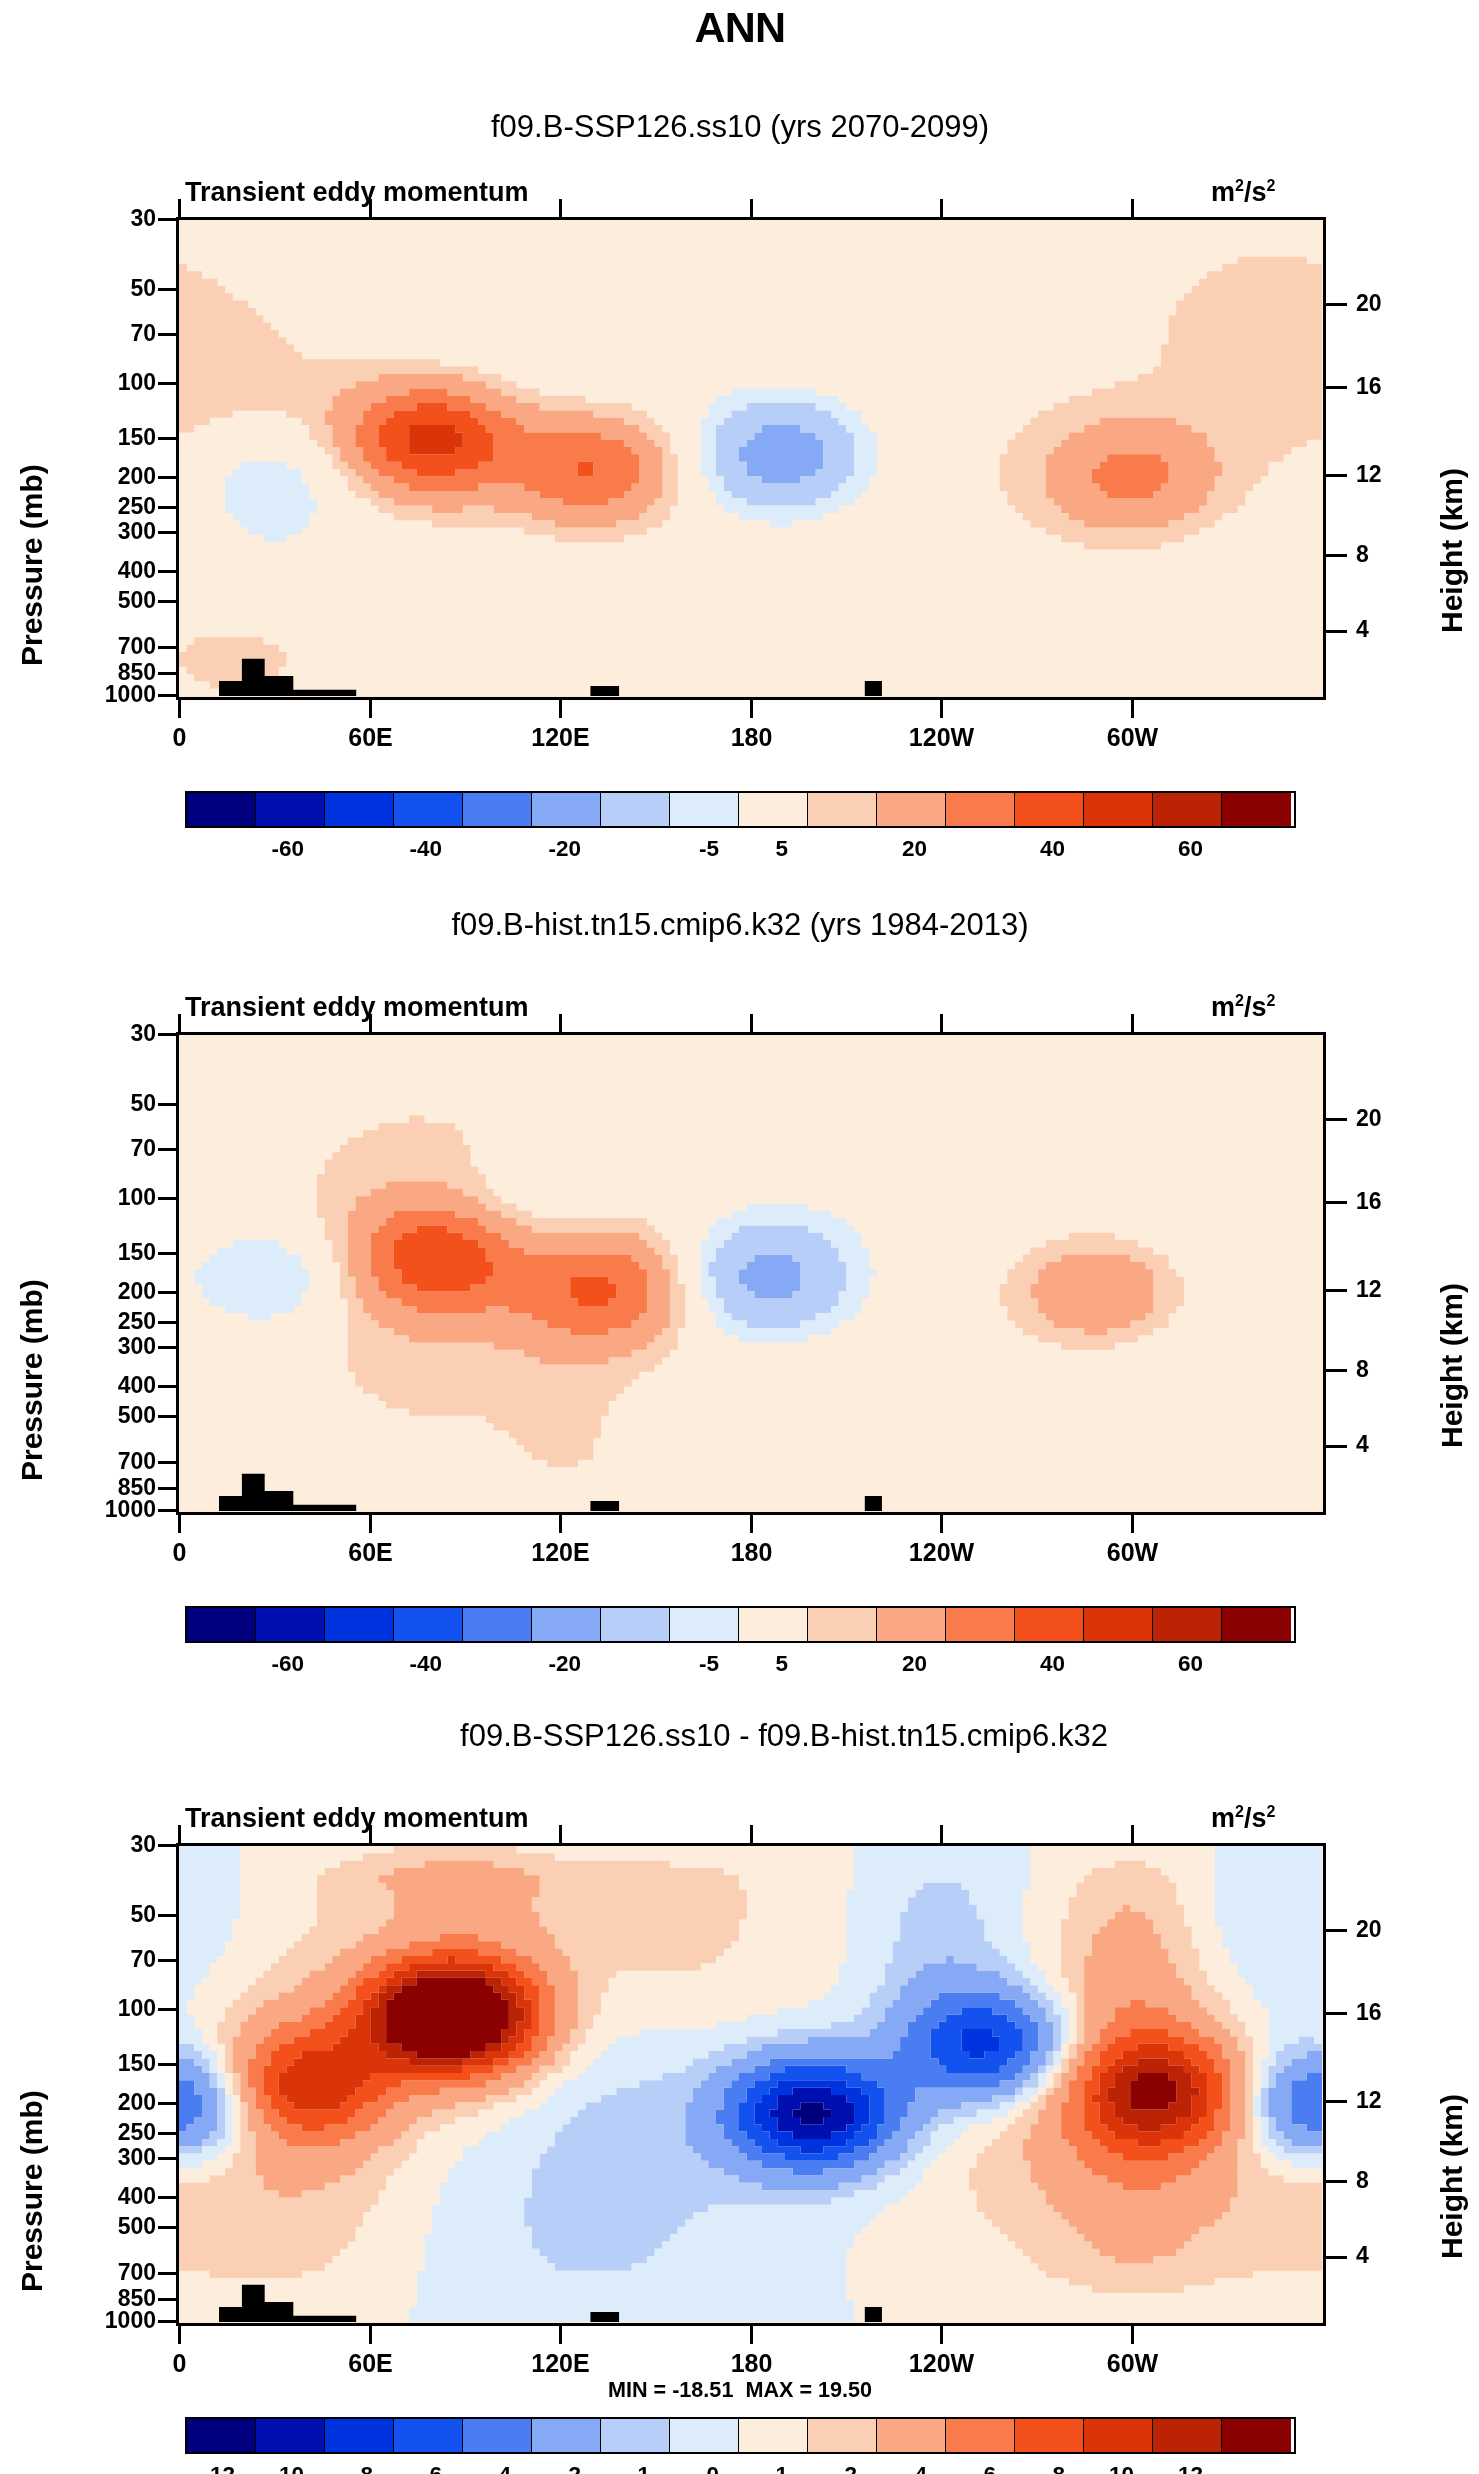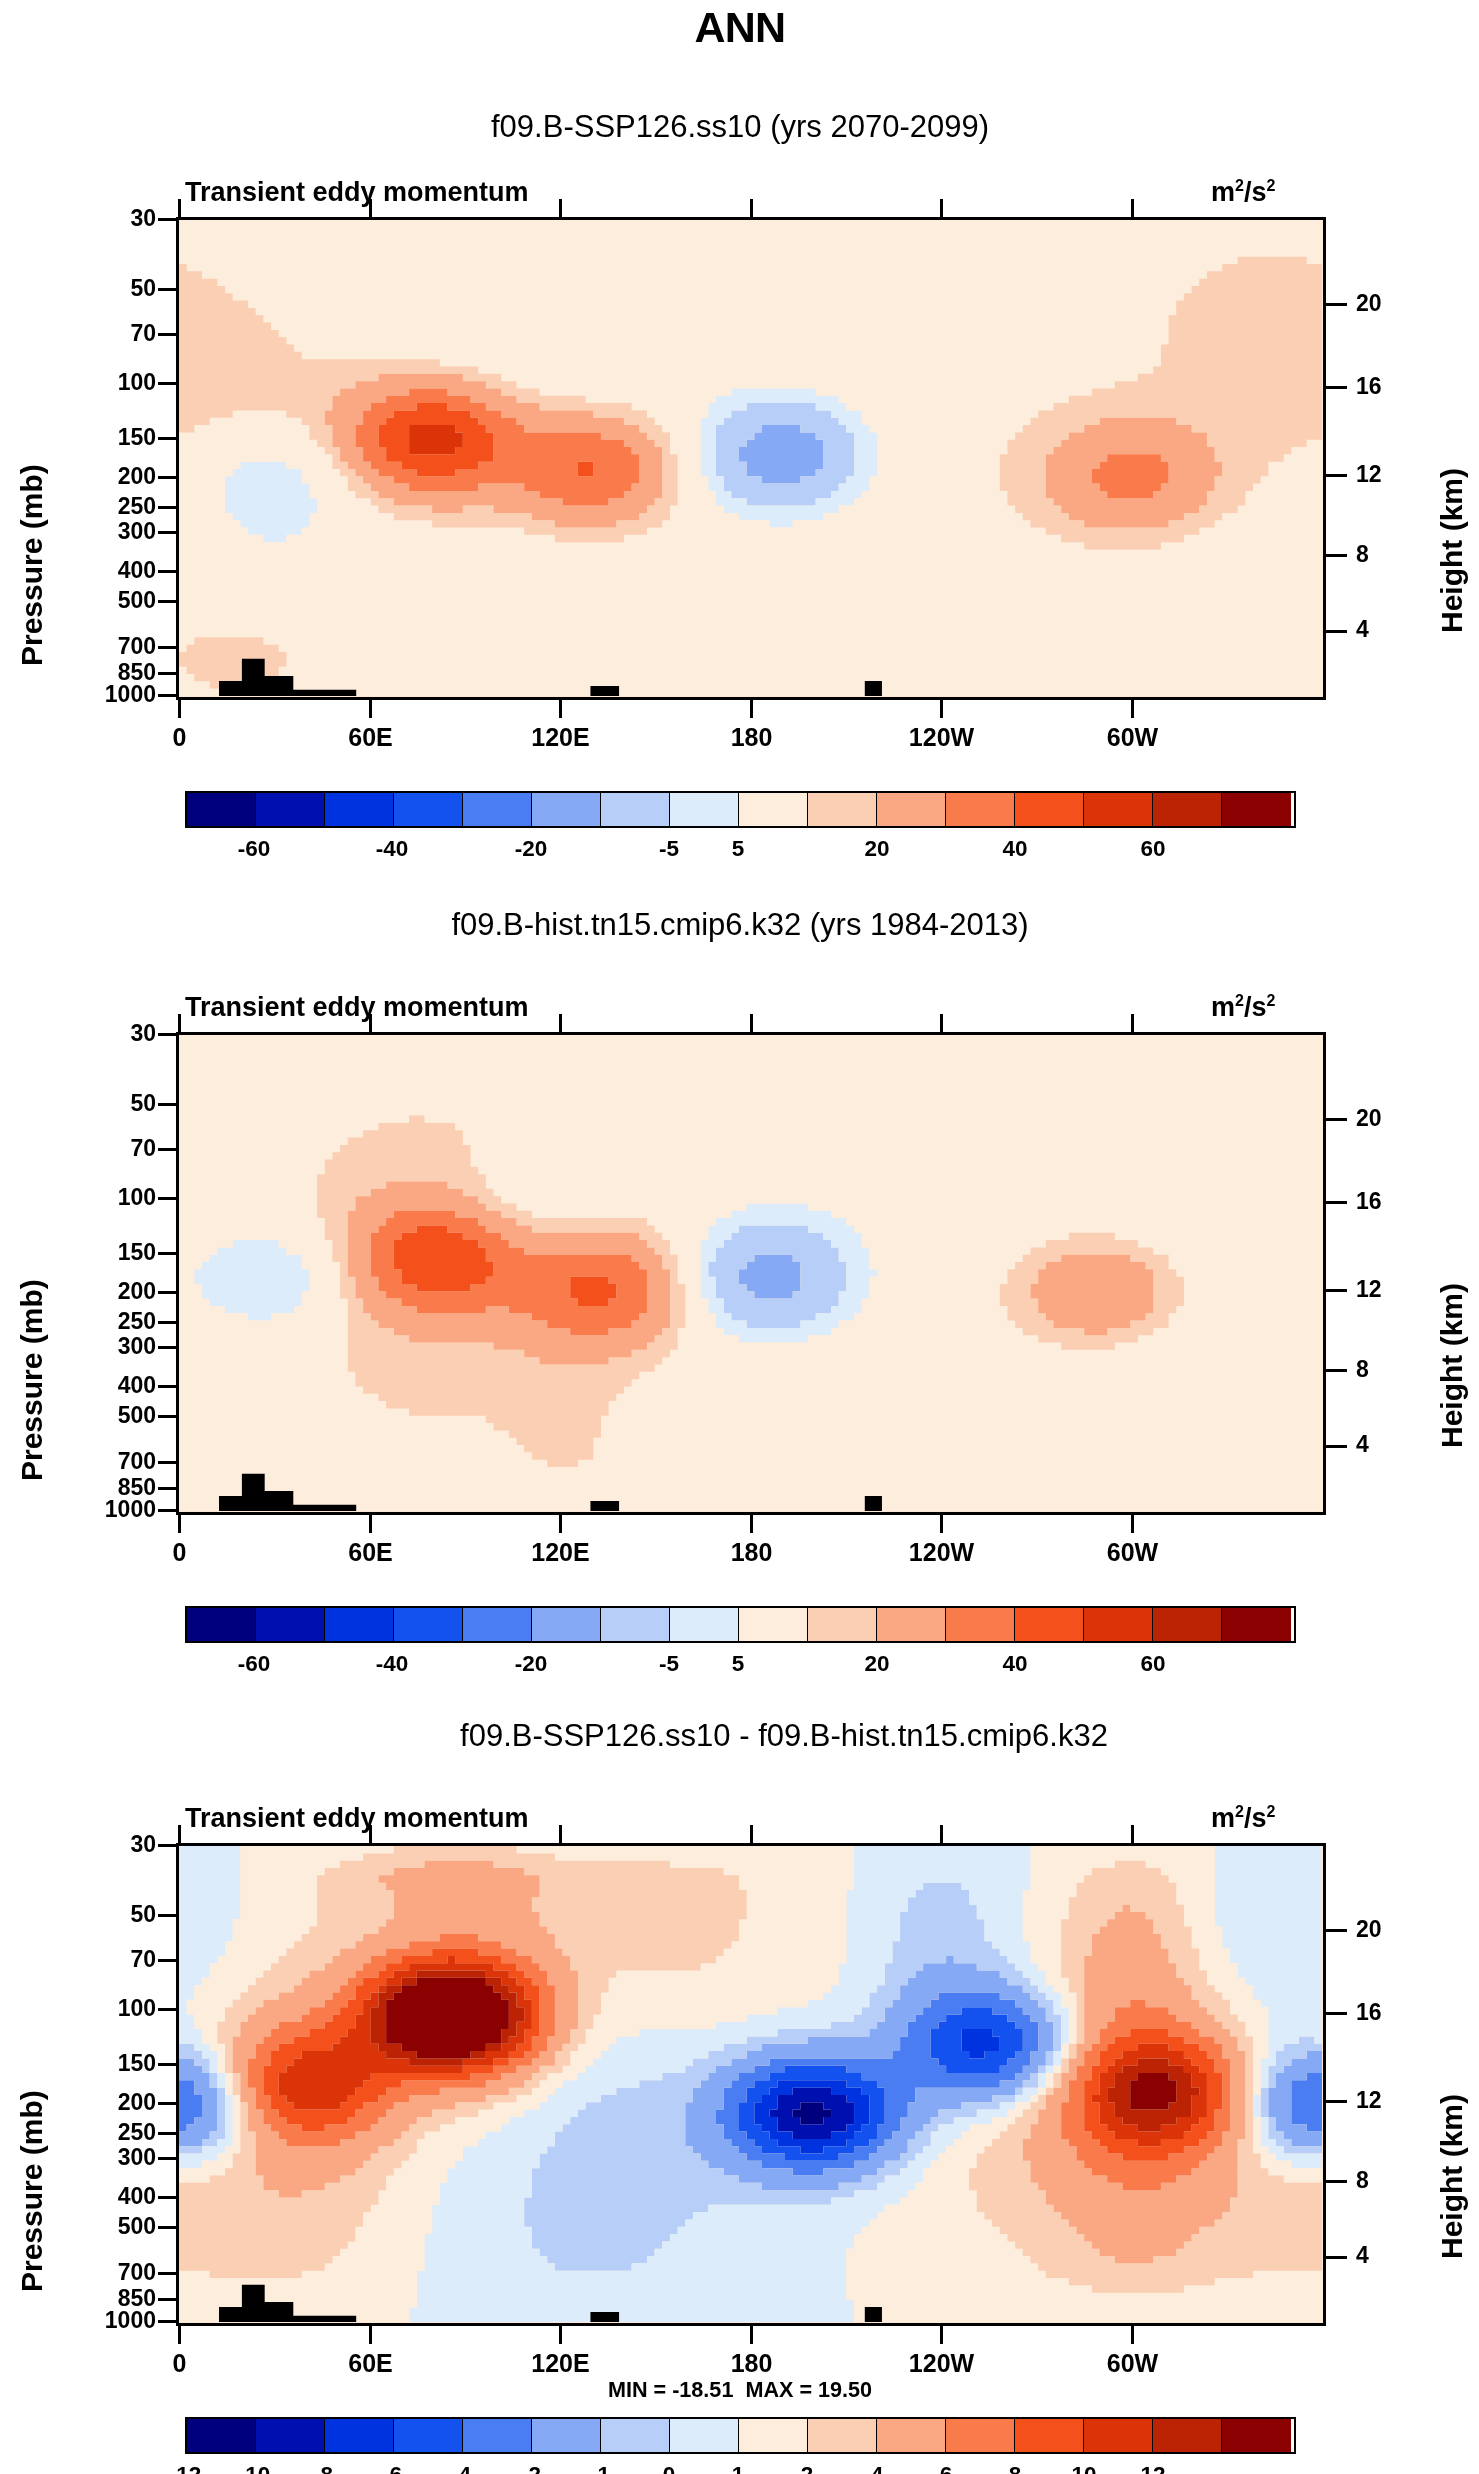--- a/index.html
+++ b/index.html
@@ -13,21 +13,21 @@
   .plotbox{position:absolute;border:3.3px solid #000;box-sizing:border-box;overflow:hidden;background:#fce7d5;}
   .axis-title-left{position:absolute;font-size:30px;font-weight:bold;transform:rotate(-90deg);transform-origin:left top;white-space:nowrap;}
   .axis-title-right{position:absolute;font-size:30px;font-weight:bold;transform:rotate(-90deg);transform-origin:left top;white-space:nowrap;}
   .ytick-label{position:absolute;font-size:23px;font-weight:bold;text-align:right;white-space:nowrap;}
   .ytick-label-r{position:absolute;font-size:23px;font-weight:bold;text-align:left;white-space:nowrap;}
   .xtick-label{position:absolute;font-size:25px;font-weight:bold;text-align:center;white-space:nowrap;}
   .minmax{position:absolute;width:1480px;text-align:center;font-size:21.6px;font-weight:bold;letter-spacing:0px;}
   .cbar{position:absolute;display:flex;border:2.5px solid #000;box-sizing:content-box;}
   .cbar-cell{height:100%;border-right:1.7px solid #000;box-sizing:border-box;}
   .cbar-cell:last-child{border-right:none;}
-  .cbar-label{position:absolute;font-size:22.5px;font-weight:bold;text-align:center;white-space:nowrap;}
+  .cbar-label{position:absolute;font-size:22.5px;font-weight:bold;text-align:right;white-space:nowrap;}
   .tick{position:absolute;background:#000;}
   svg{display:block;}
 </style>
 </head>
 <body>
 
 <div class="main-title">ANN</div>
 
 <div id="panels-root">
     <div class="panel" style="top: 92px; height: 749px;">

